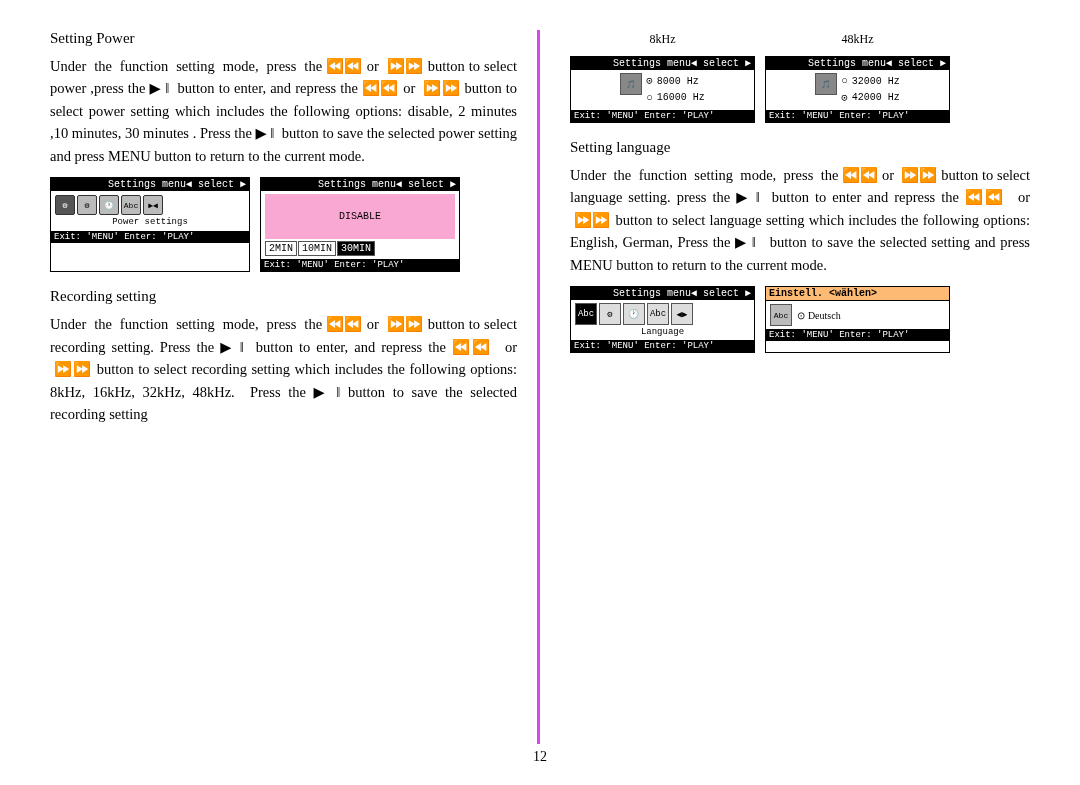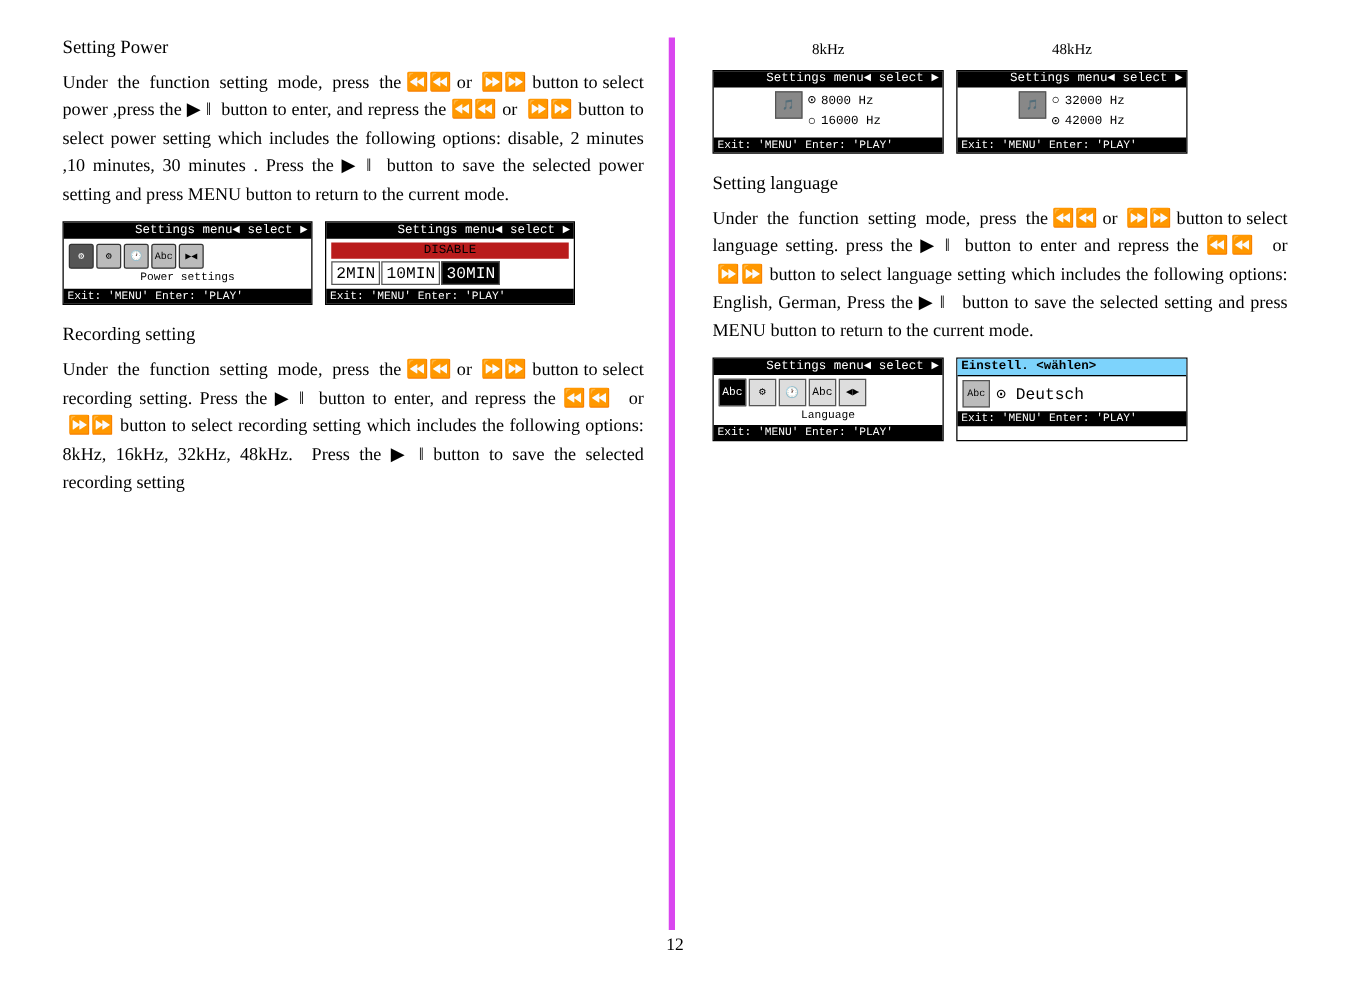--- a/index.html
+++ b/index.html
@@ -22,21 +22,21 @@
     }
     .columns {
       display: flex;
       flex-direction: row;
       flex: 1;
       gap: 0;
     }
     .col-left {
       width: 490px;
       padding-right: 20px;
-      border-right: 5px solid #d946ef;
+      border-right: 3px solid #d946ef;
     }
     .col-right {
       width: 490px;
       padding-left: 30px;
     }
     .section-title {
       font-size: 15px;
       font-weight: normal;
       margin-bottom: 8px;
     }
@@ -114,39 +114,39 @@
       border: 1px solid #333;
       display: flex;
       align-items: center;
       justify-content: center;
       font-size: 8px;
       background: #bbb;
       border-radius: 2px;
     }
     .pi.active { background: #555; color: #fff; }
     .disable-box {
-      background: #b91c1c;
+      background: #f9a8d4;
       font-size: 10px;
       text-align: center;
-      padding: 1px 3px;
+      padding: 17px 3px;
       margin-bottom: 2px;
       font-family: "Courier New", Courier, monospace;
     }
     .time-options {
       display: flex;
       flex-direction: row;
       font-size: 10px;
       font-family: "Courier New", Courier, monospace;
       align-items: center;
     }
     .time-opt {
       padding: 1px 3px;
       border: 1px solid #555;
       margin-right: 1px;
-      font-size: 13px;
+      font-size: 10px;
     }
     .time-opt.active {
       background: #000;
       color: #fff;
     }
     .hz-options {
       font-size: 10px;
       font-family: "Courier New", Courier, monospace;
     }
     .hz-line { display: flex; align-items: center; gap: 4px; line-height: 1.5; }
@@ -176,21 +176,21 @@
     }
     .einstell-box {
       border: 1px solid #000;
       font-family: "Courier New", Courier, monospace;
       font-size: 10px;
       background: #fff;
       width: 185px;
       display: inline-block;
     }
     .einstell-header {
-      background: #7dd3fc;
+      background: #fdba74;
       border-bottom: 1px solid #000;
       font-size: 10px;
       padding: 1px 3px;
       font-family: "Courier New", Courier, monospace;
       font-weight: bold;
     }
     .einstell-body {
       padding: 3px 4px;
       display: flex;
       align-items: center;
@@ -200,22 +200,22 @@
       width: 22px;
       height: 22px;
       border: 1px solid #555;
       background: #bbb;
       display: flex;
       align-items: center;
       justify-content: center;
       font-size: 8px;
     }
     .deutsch-text {
-      font-size: 13px;
-      font-family: Liberation Mono, monospace;
+      font-size: 10px;
+      font-family: Liberation Serif, serif;
     }
     .einstell-footer {
       background: #000;
       color: #fff;
       font-size: 9px;
       padding: 1px 3px;
       font-family: "Courier New", Courier, monospace;
     }
   </style>
 </head>

